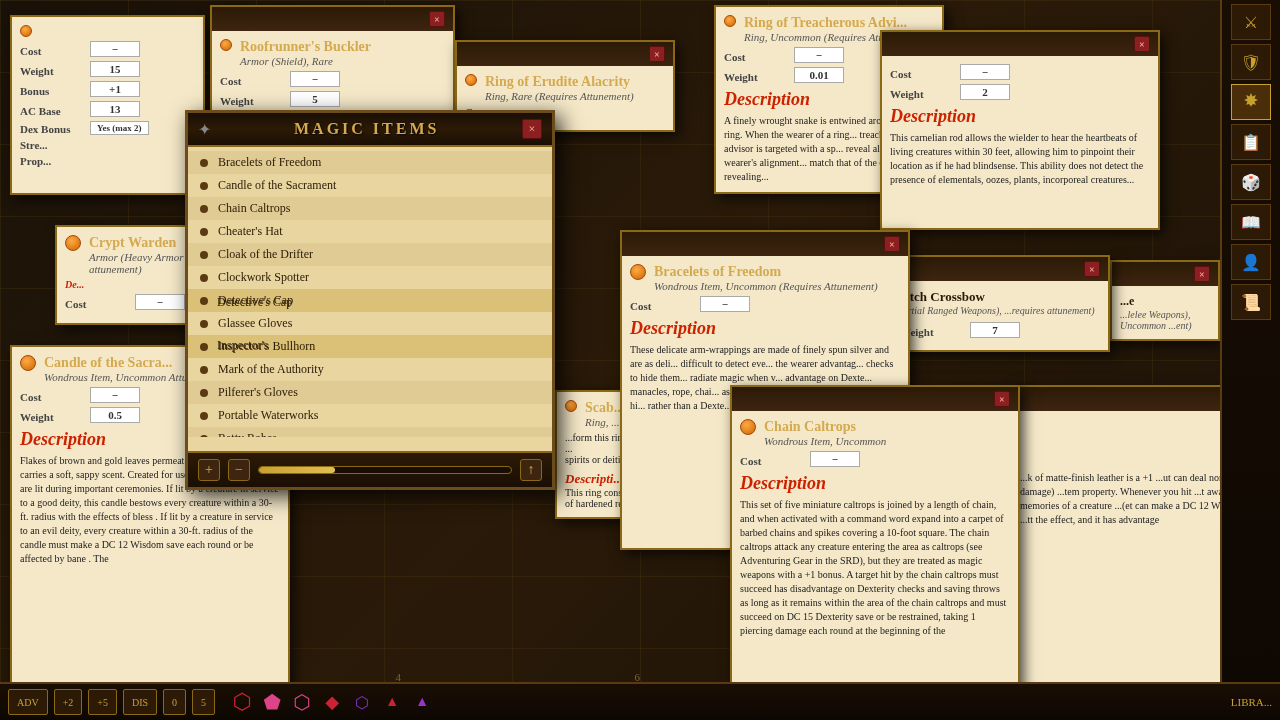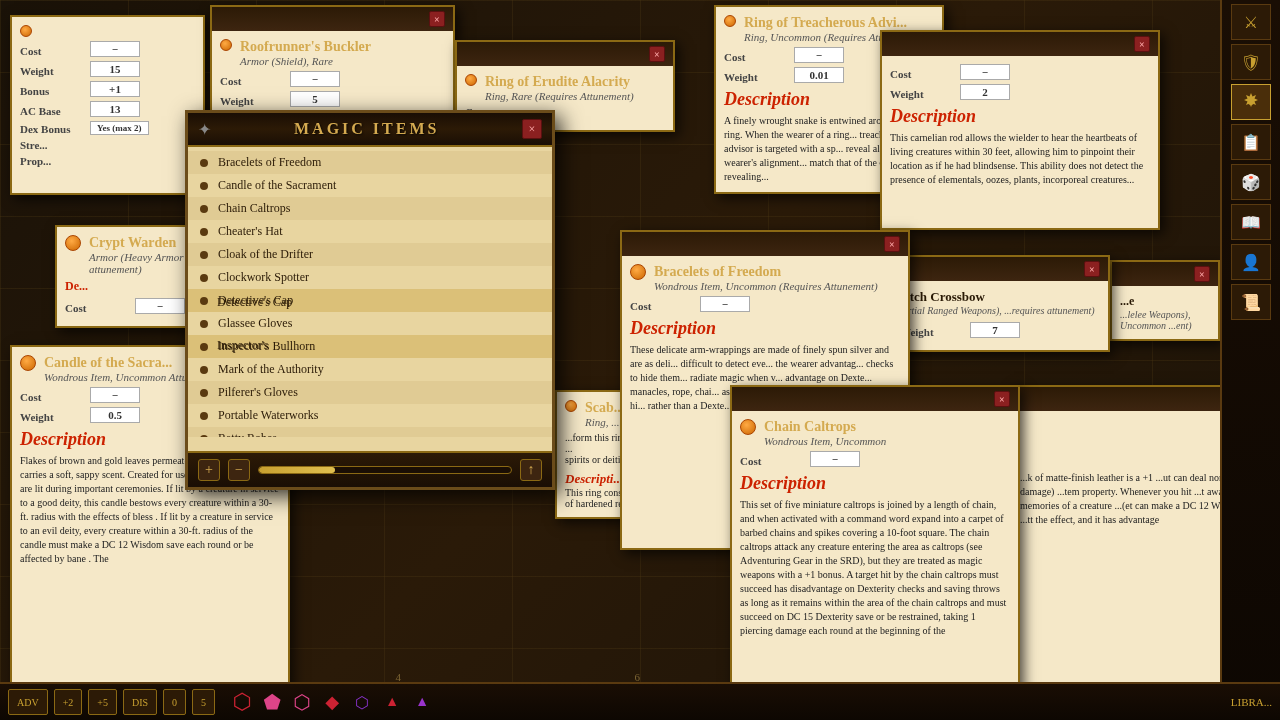--- a/index.html
+++ b/index.html
@@ -594,21 +594,21 @@
 
 <div class="panel card-crypt-warden" style="z-index:15;">
   <div class="panel-body">
     <div class="panel-top-row">
       <div class="large-orange-dot"></div>
       <div class="panel-title-block">
         <div class="panel-title">Crypt Warden</div>
         <div class="panel-subtitle">Armor (Heavy Armor attunement)</div>
       </div>
     </div>
-    <div style="color:#cc2200;font-size:12px;font-weight:bold;margin:4px 0;">De...</div>
+    <div style="color:#cc2200;font-size:10px;font-weight:bold;font-style:italic;margin:4px 0;">De...</div>
     <div class="field-row">
       <span class="field-label">Cost</span>
       <span class="field-value">−</span>
     </div>
   </div>
 </div>
 
 <div class="panel card-candle" style="z-index:16;">
   <div class="panel-body">
     <div class="panel-top-row">

